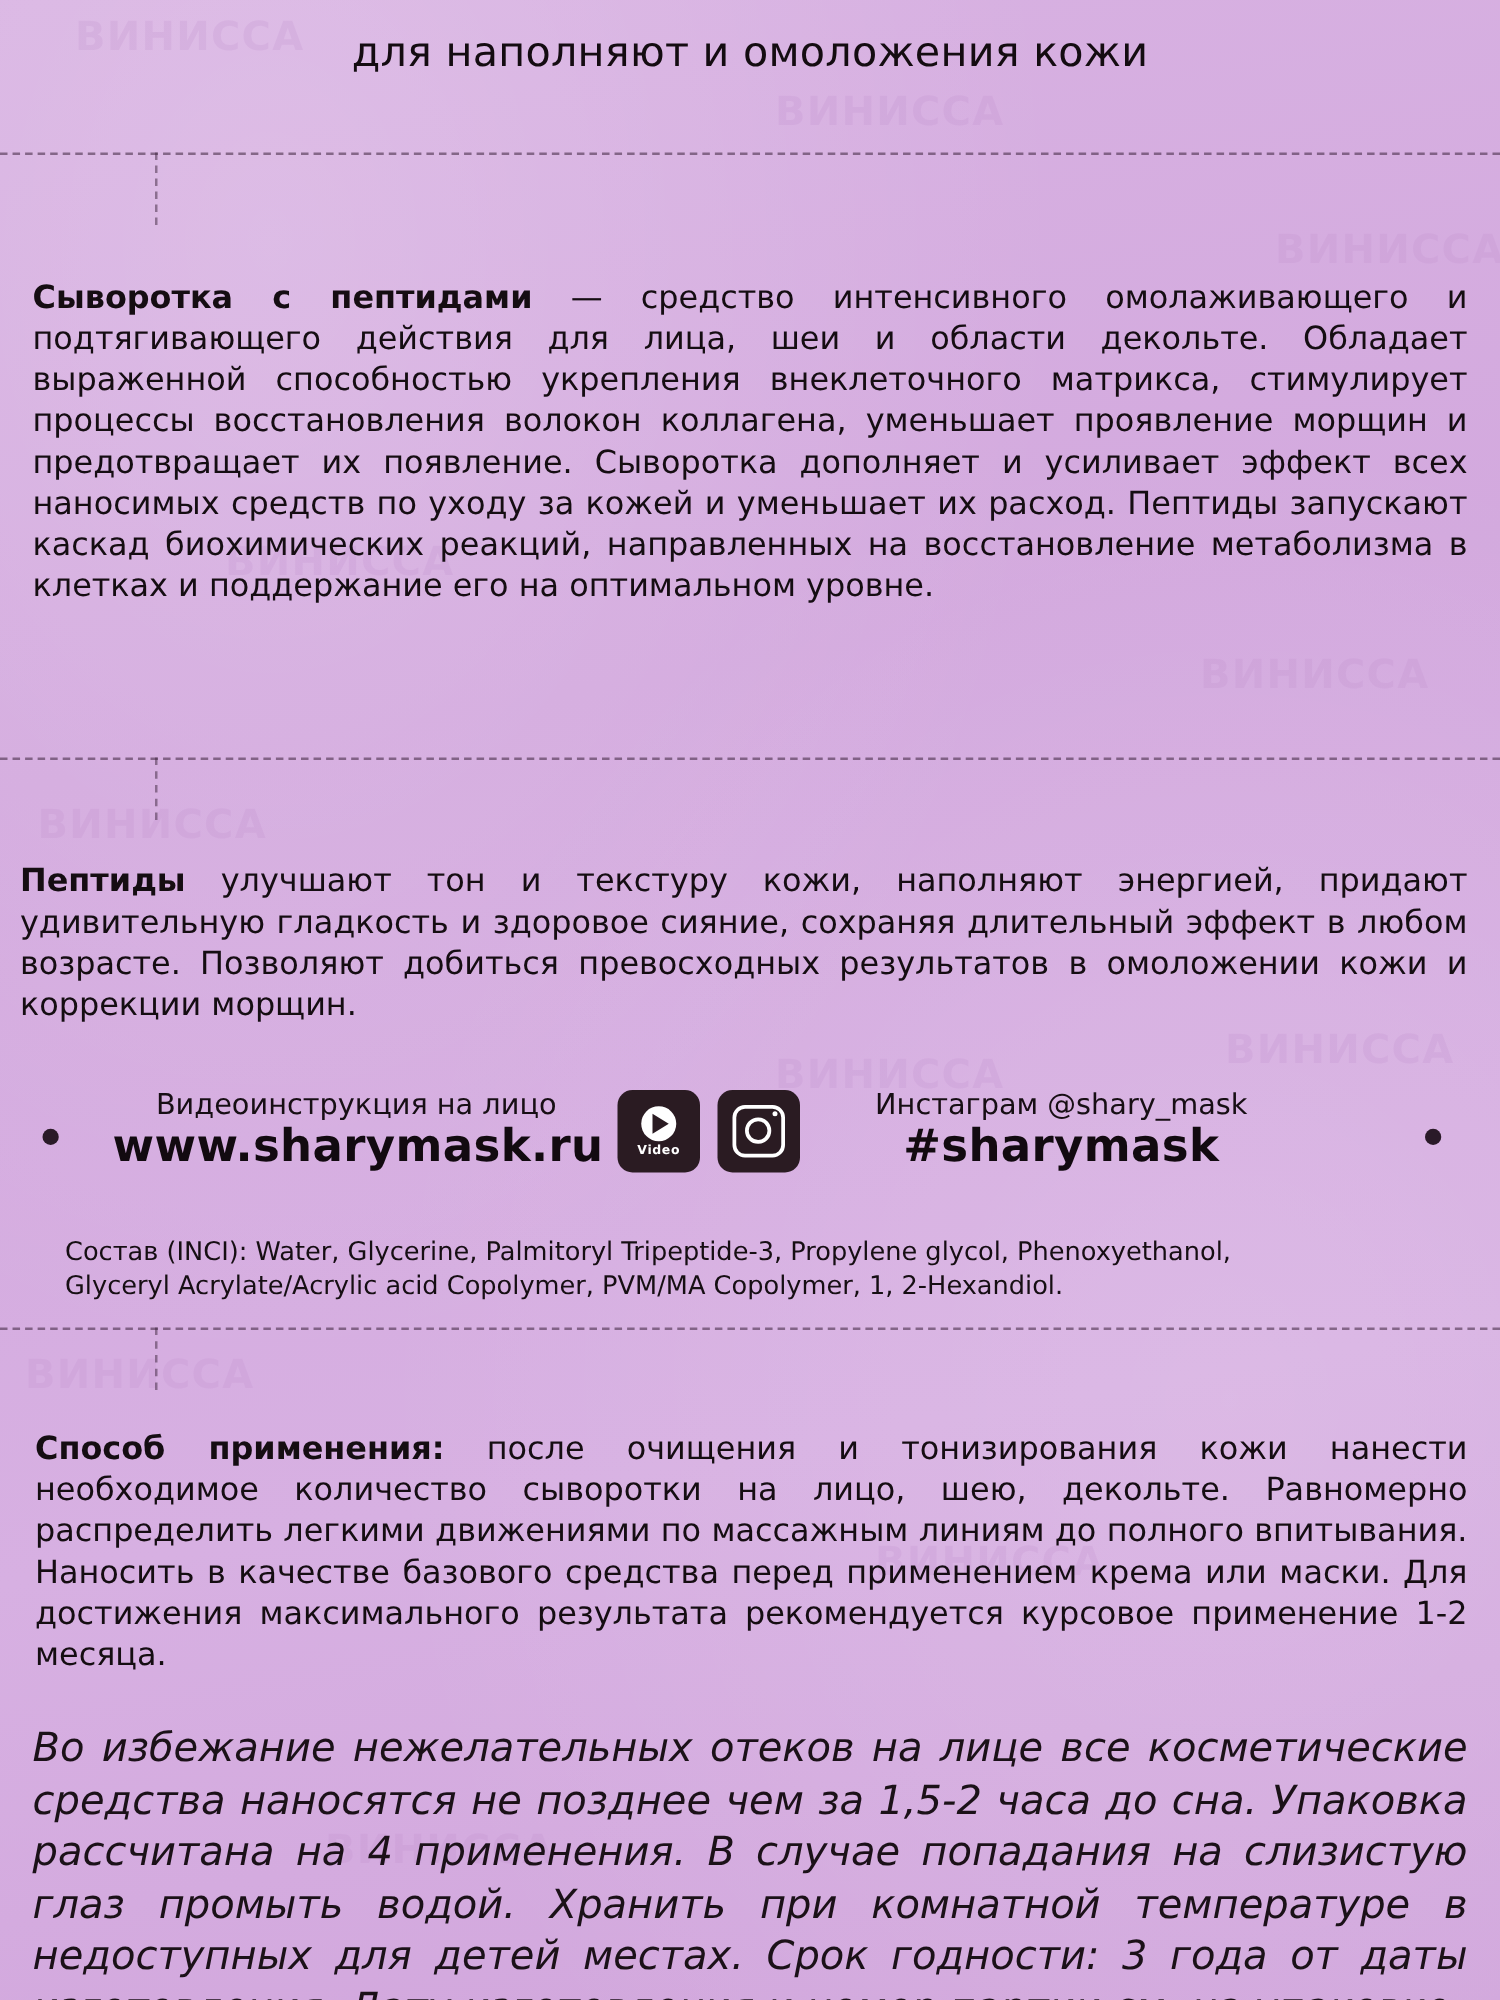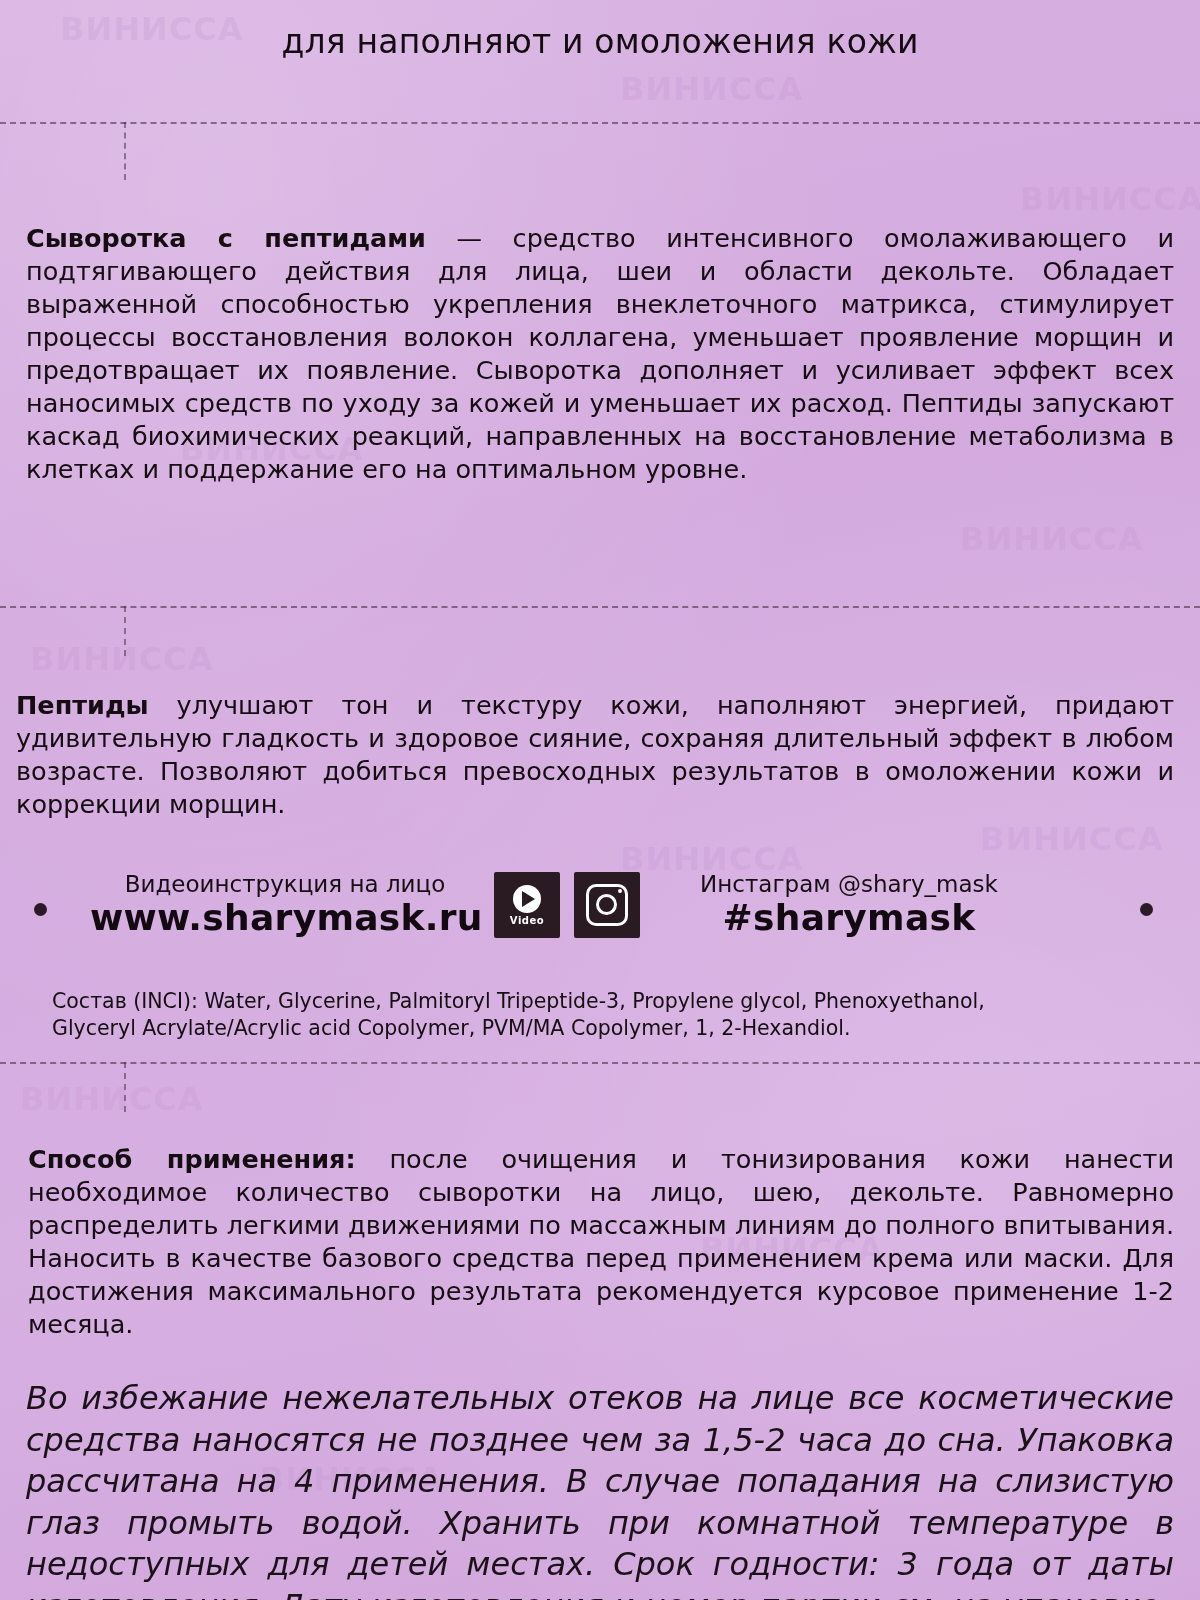--- a/index.html
+++ b/index.html
@@ -117,21 +117,21 @@
   .promo-big {
     font-size: 36px;
     font-weight: 700;
     color: #120a10;
     letter-spacing: 0.3px;
   }
   .icon-box {
     width: 66px;
     height: 66px;
     background: #2a1b22;
-    border-radius: 2px;
+    border-radius: 12px;
     display: flex;
     flex-direction: column;
     align-items: center;
     justify-content: center;
     color: #fff;
     flex: 0 0 auto;
   }
   .play-tri {
     width: 0; height: 0;
     border-left: 13px solid #2a1b22;

